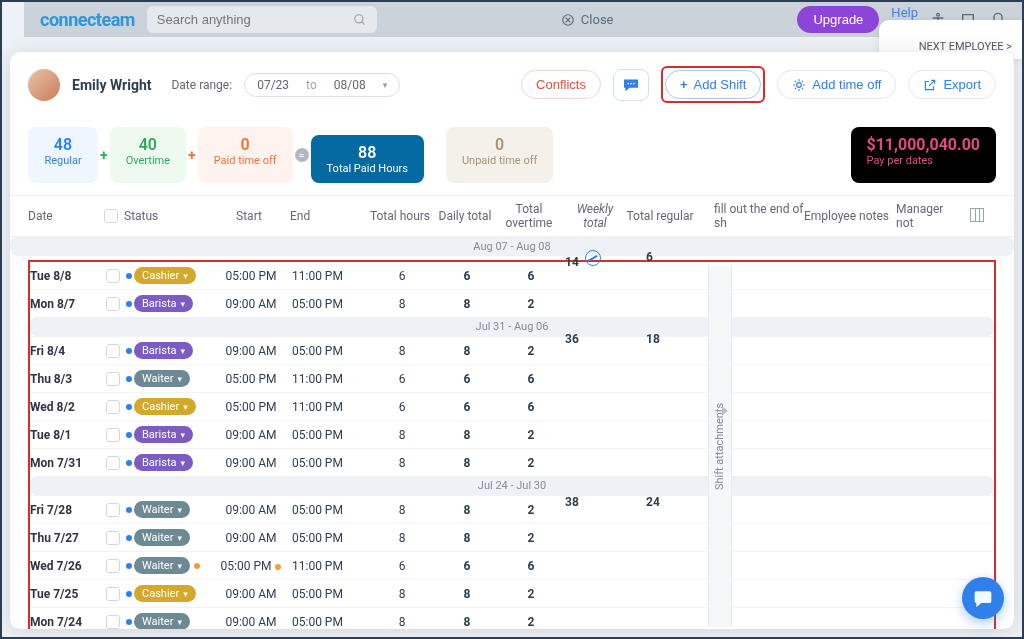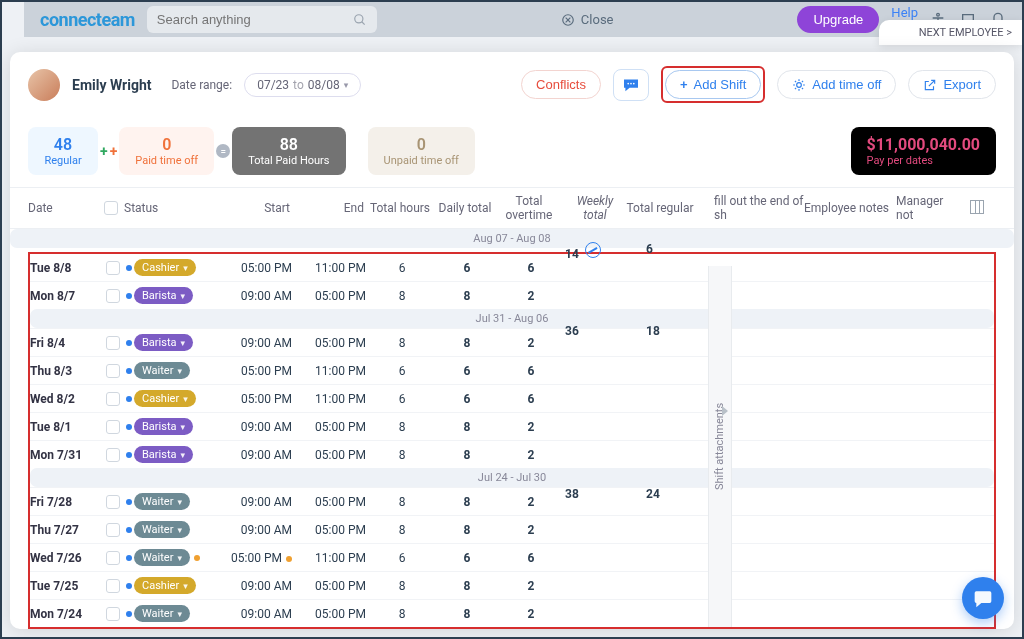--- a/index.html
+++ b/index.html
@@ -8,63 +8,63 @@
   
   .top-bar { display: flex; align-items: center; height: 35px; padding: 0 16px; background: rgba(100,120,140,0.25); gap: 12px; margin-left: 22px; }
   .logo { font-weight: 700; font-size: 18px; color: #2c97d9; letter-spacing: -0.5px; }
   .search { flex: 0 0 230px; display: flex; align-items: center; background: rgba(255,255,255,0.5); border-radius: 6px; padding: 6px 10px; color: #7f8c9a; }
   .search input { border: none; background: transparent; flex: 1; font-size: 13px; color: #555; outline: none; }
   .search-icon { width: 14px; height: 14px; }
   .top-center { flex: 1; text-align: center; color: #5a6c7d; font-size: 13px; display: flex; align-items: center; justify-content: center; gap: 6px; }
   .upgrade-btn { background: #8e44d8; color: #fff; border: none; border-radius: 16px; padding: 6px 16px; font-size: 13px; cursor: pointer; }
   .help-link { color: #3b82f6; font-size: 13px; display: flex; align-items: center; gap: 3px; flex-direction: column; }
   .top-icons { display: flex; align-items: center; gap: 14px; color: #5a6c7d; }
-  .next-employee-tab { position: absolute; right: 0; top: 18px; background: #fff; border-radius: 10px 0 0 0; padding: 6px 10px 6px 40px; font-size: 11px; color: #556; box-shadow: 0 2px 8px rgba(0,0,0,0.1); }
+  .next-employee-tab { position: absolute; right: 0; top: 18px; background: #fff; border-radius: 10px 0 0 0; padding: 20px 10px 6px 40px; font-size: 11px; color: #556; box-shadow: 0 2px 8px rgba(0,0,0,0.1); }
 
   .page { position: absolute; top: 50px; left: 8px; right: 8px; bottom: 8px; background: #fff; border-radius: 10px; box-shadow: 0 2px 20px rgba(0,0,0,0.12); overflow: hidden; display: flex; flex-direction: column; }
 
   .header-row { display: flex; align-items: center; padding: 14px 18px; gap: 12px; }
   .avatar { width: 32px; height: 32px; border-radius: 50%; background: linear-gradient(135deg,#e8c4a8,#c97d5a); }
   .emp-name { font-weight: 700; font-size: 14px; }
   .date-range-label { font-size: 12px; color: #667; margin-left: 8px; }
-  .date-range { display: flex; align-items: center; gap: 4px; border: 1px solid #dde; border-radius: 16px; padding: 4px 12px; font-size: 12px; color: #667; }
+  .date-range { display: flex; align-items: center; gap: 17px; border: 1px solid #dde; border-radius: 16px; padding: 4px 12px; font-size: 12px; color: #667; }
   .date-range span.to { opacity: 0.6; }
   .flex-grow { flex: 1; }
   .pill-btn { border: 1px solid #e1e5eb; background: #fff; border-radius: 18px; padding: 6px 14px; font-size: 13px; display: flex; align-items: center; gap: 6px; cursor: pointer; color: #5a6c7d; }
   .conflicts { color: #e74c3c; border-color: #f3d4d0; }
   .chat-btn { width: 36px; height: 32px; border: 1px solid #cfe0f5; border-radius: 8px; display: flex; align-items: center; justify-content: center; color: #2f80ed; cursor: pointer; }
   .addshift { color: #2f80ed; border-color: #a8c8f0; }
   .addshift-wrap { border: 2.5px solid #d62e2e; border-radius: 6px; padding: 2px; }
   .addtime { color: #2f80ed; }
   .export-btn { color: #2f80ed; }
   .plus { font-weight: 700; }
 
   .stats-row { display: flex; align-items: stretch; padding: 10px 18px 12px; gap: 2px; }
   .stat-card { border-radius: 8px; padding: 8px 16px; text-align: center; min-width: 70px; background: #f7fbff; }
   .stat-card .num { font-size: 16px; font-weight: 600; }
   .stat-card .lbl { font-size: 11px; }
   .regular { background: #eef7ff; } .regular .num, .regular .lbl { color: #2f80ed; }
   .overtime { background: #eefaf0; } .overtime .num, .overtime .lbl { color: #30a860; }
   .pto { background: #fff3ef; } .pto .num, .pto .lbl { color: #f0713a; }
-  .totalpaid { background: #737373; } .totalpaid .num, .totalpaid .lbl { color: #fff; }
+  .totalpaid { background: #0369a1; margin-top: 8px; } .totalpaid .num, .totalpaid .lbl { color: #fff; }
   .unpaid { background: #f4f0ea; } .unpaid .num, .unpaid .lbl { color: #a89474; }
   .plus-sep { align-self: center; font-size: 14px; font-weight: 700; color: #30a860; }
   .plus-sep.orange { color: #f0713a; }
   .eq-sep { align-self: center; width: 14px; height: 14px; border-radius: 50%; background: #b0b8c4; color: #fff; font-size: 10px; display: flex; align-items: center; justify-content: center; }
   .pay-card { margin-left: auto; background: #000000; border-radius: 8px; padding: 8px 16px; }
   .pay-card .num { color: #e24a7e; font-size: 16px; font-weight: 700; }
   .pay-card .lbl { color: #e24a7e; font-size: 11px; }
 
   .table-head { display: flex; align-items: center; border-top: 1px solid #eceff3; border-bottom: 1px solid #eceff3; padding: 6px 18px; font-size: 12px; color: #667; background: #fff; }
   .col-date { width: 76px; }
   .col-check { width: 20px; }
   .col-check .cb { width: 14px; height: 14px; border: 1.5px solid #d0d7df; border-radius: 3px; }
   .col-status { width: 84px; }
-  .col-start { width: 82px; text-align: right; }
-  .col-end { width: 74px; text-align: right; }
+  .col-start { width: 82px; text-align: center; }
+  .col-end { width: 74px; text-align: left; }
   .col-total { width: 72px; text-align: center; }
   .col-daily { width: 58px; text-align: center; }
   .col-overtime { width: 70px; text-align: center; }
   .col-weekly { width: 62px; text-align: center; font-style: italic; }
   .col-regular { width: 68px; text-align: center; }
   .col-gap { width: 20px; }
   .col-eos { width: 90px; }
   .col-empnote { width: 92px; }
   .col-mgrnote { width: 60px; }
   .col-cols { width: 28px; text-align: right; }
@@ -192,20 +192,24 @@
         <span>Export</span>
       </button>
     </div>
 
     <div class="stats-row">
       <div class="stat-card regular">
           <div class="num">48</div>
           <div class="lbl">Regular</div>
         </div>
       <div class="plus-sep">+</div>
+      <div class="stat-card overtime">
+          <div class="num">40</div>
+          <div class="lbl">Overtime</div>
+        </div>
       <div class="plus-sep orange">+</div>
       <div class="stat-card pto">
           <div class="num">0</div>
           <div class="lbl">Paid time off</div>
         </div>
       <div class="eq-sep">=</div>
       <div class="stat-card totalpaid">
           <div class="num">88</div>
           <div class="lbl">Total Paid Hours</div>
         </div>

